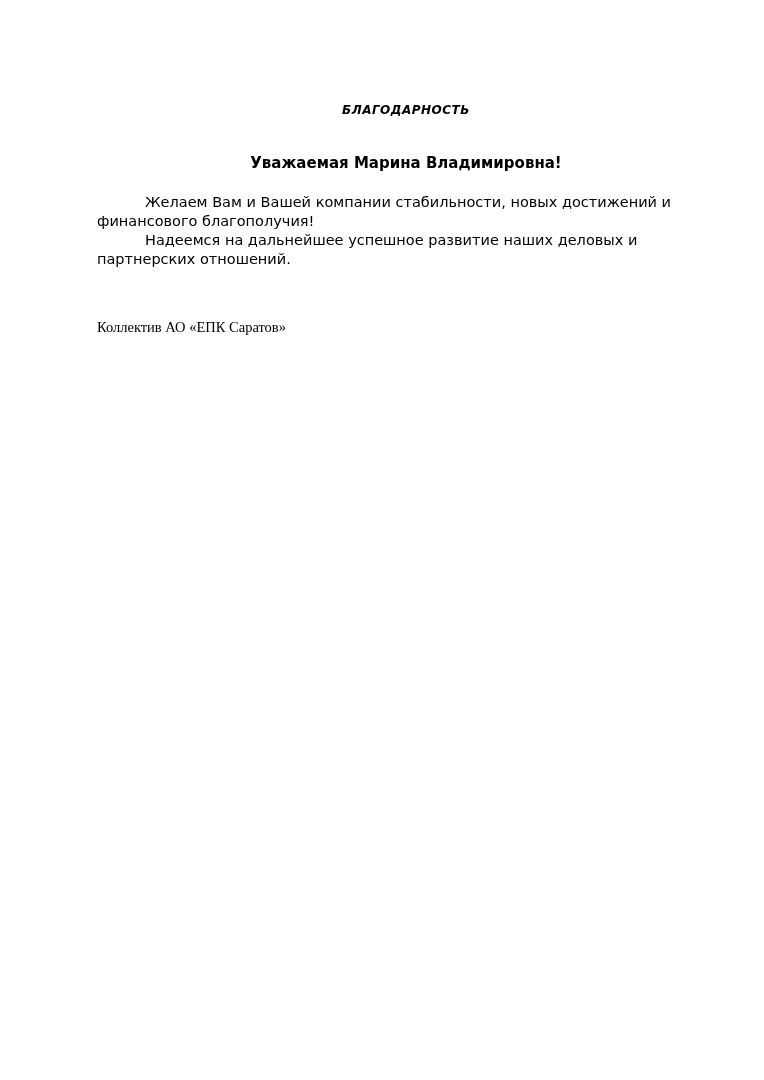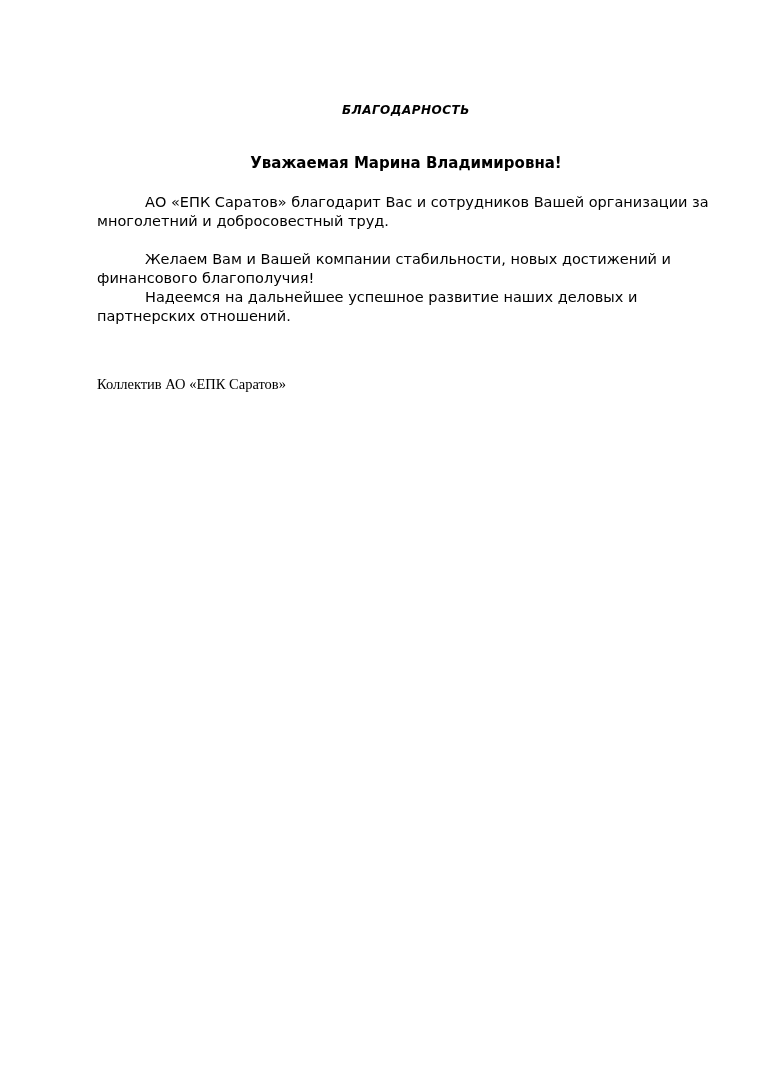--- a/index.html
+++ b/index.html
@@ -50,21 +50,20 @@
   }
 </style>
 </head>
 <body>
 
 <div class="page">
   <h1 class="doc-title">БЛАГОДАРНОСТЬ</h1>
 
   <p class="salutation">Уважаемая Марина Владимировна!</p>
 
-  <p class="para space-after">АО «ЕПК Саратов» благодарит Вас и сотрудников Вашей организации за многолетний и добросовестный труд.</p>
 
 
 
   <p class="para">Желаем Вам и Вашей компании стабильности, новых достижений и финансового благополучия!</p>
 
   <p class="para">Надеемся на дальнейшее успешное развитие наших деловых и партнерских отношений.</p>
 
   <p class="signature">Коллектив АО «ЕПК Саратов»</p>
 </div>
 

